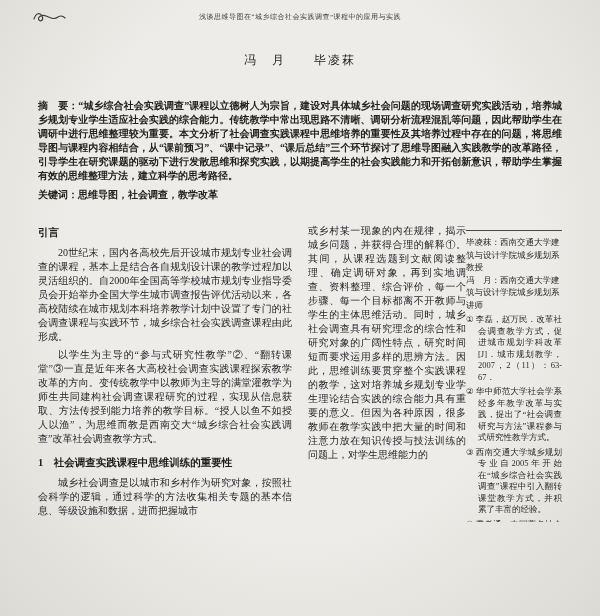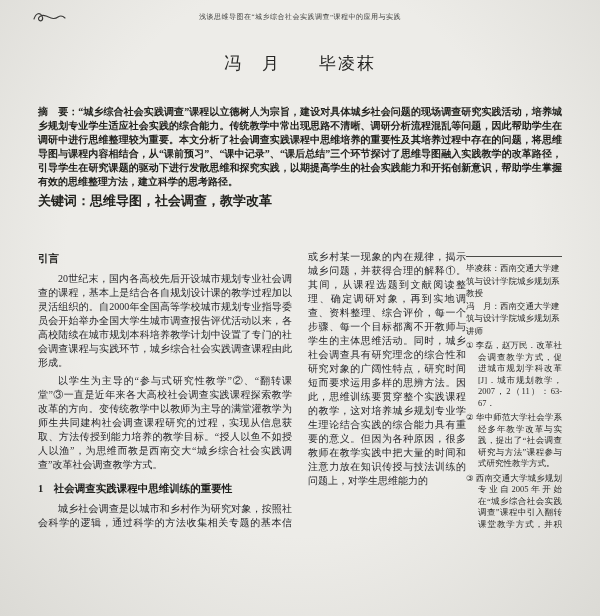--- a/index.html
+++ b/index.html
@@ -38,56 +38,55 @@
     font-size: 16px;
     font-weight: bold;
     line-height: 24px;
     letter-spacing: 0.5px;
     color: #1b1b19;
   }
   
   .authors {
     margin-top: 28px;
     text-align: center;
-    font-size: 17px;
+    font-size: 12px;
     letter-spacing: 2px;
     color: #262624;
   }
   
   .abstract {
     margin-top: 30px;
     font-size: 10px;
     line-height: 14px;
     text-align: justify;
     font-weight: 600;
     color: #23231f;
   }
   .abstract .label { font-weight: bold; }
   .keywords {
     margin-top: 5px;
-    font-size: 13px;
+    font-size: 10px;
     line-height: 14px;
     font-weight: bold;
     color: #23231f;
   }
   
   .columns {
     display: flex;
     gap: 16px;
     margin-top: 22px;
     height: 298px;
     overflow: hidden;
   }
   .col {
     flex: 1 1 0;
     font-size: 10px;
     line-height: 14px;
     text-align: justify;
     color: #26262a;
-    margin-top: 20px;
   }
   .col h3 {
     font-size: 10.5px;
     font-weight: bold;
     margin: 2px 0 6px 0;
     color: #1d1d1b;
   }
   .col h3.sec { margin-top: 10px; }
   .col p.indent { text-indent: 2em; margin-bottom: 4px; }
   .col p.cont { margin-bottom: 4px; }

